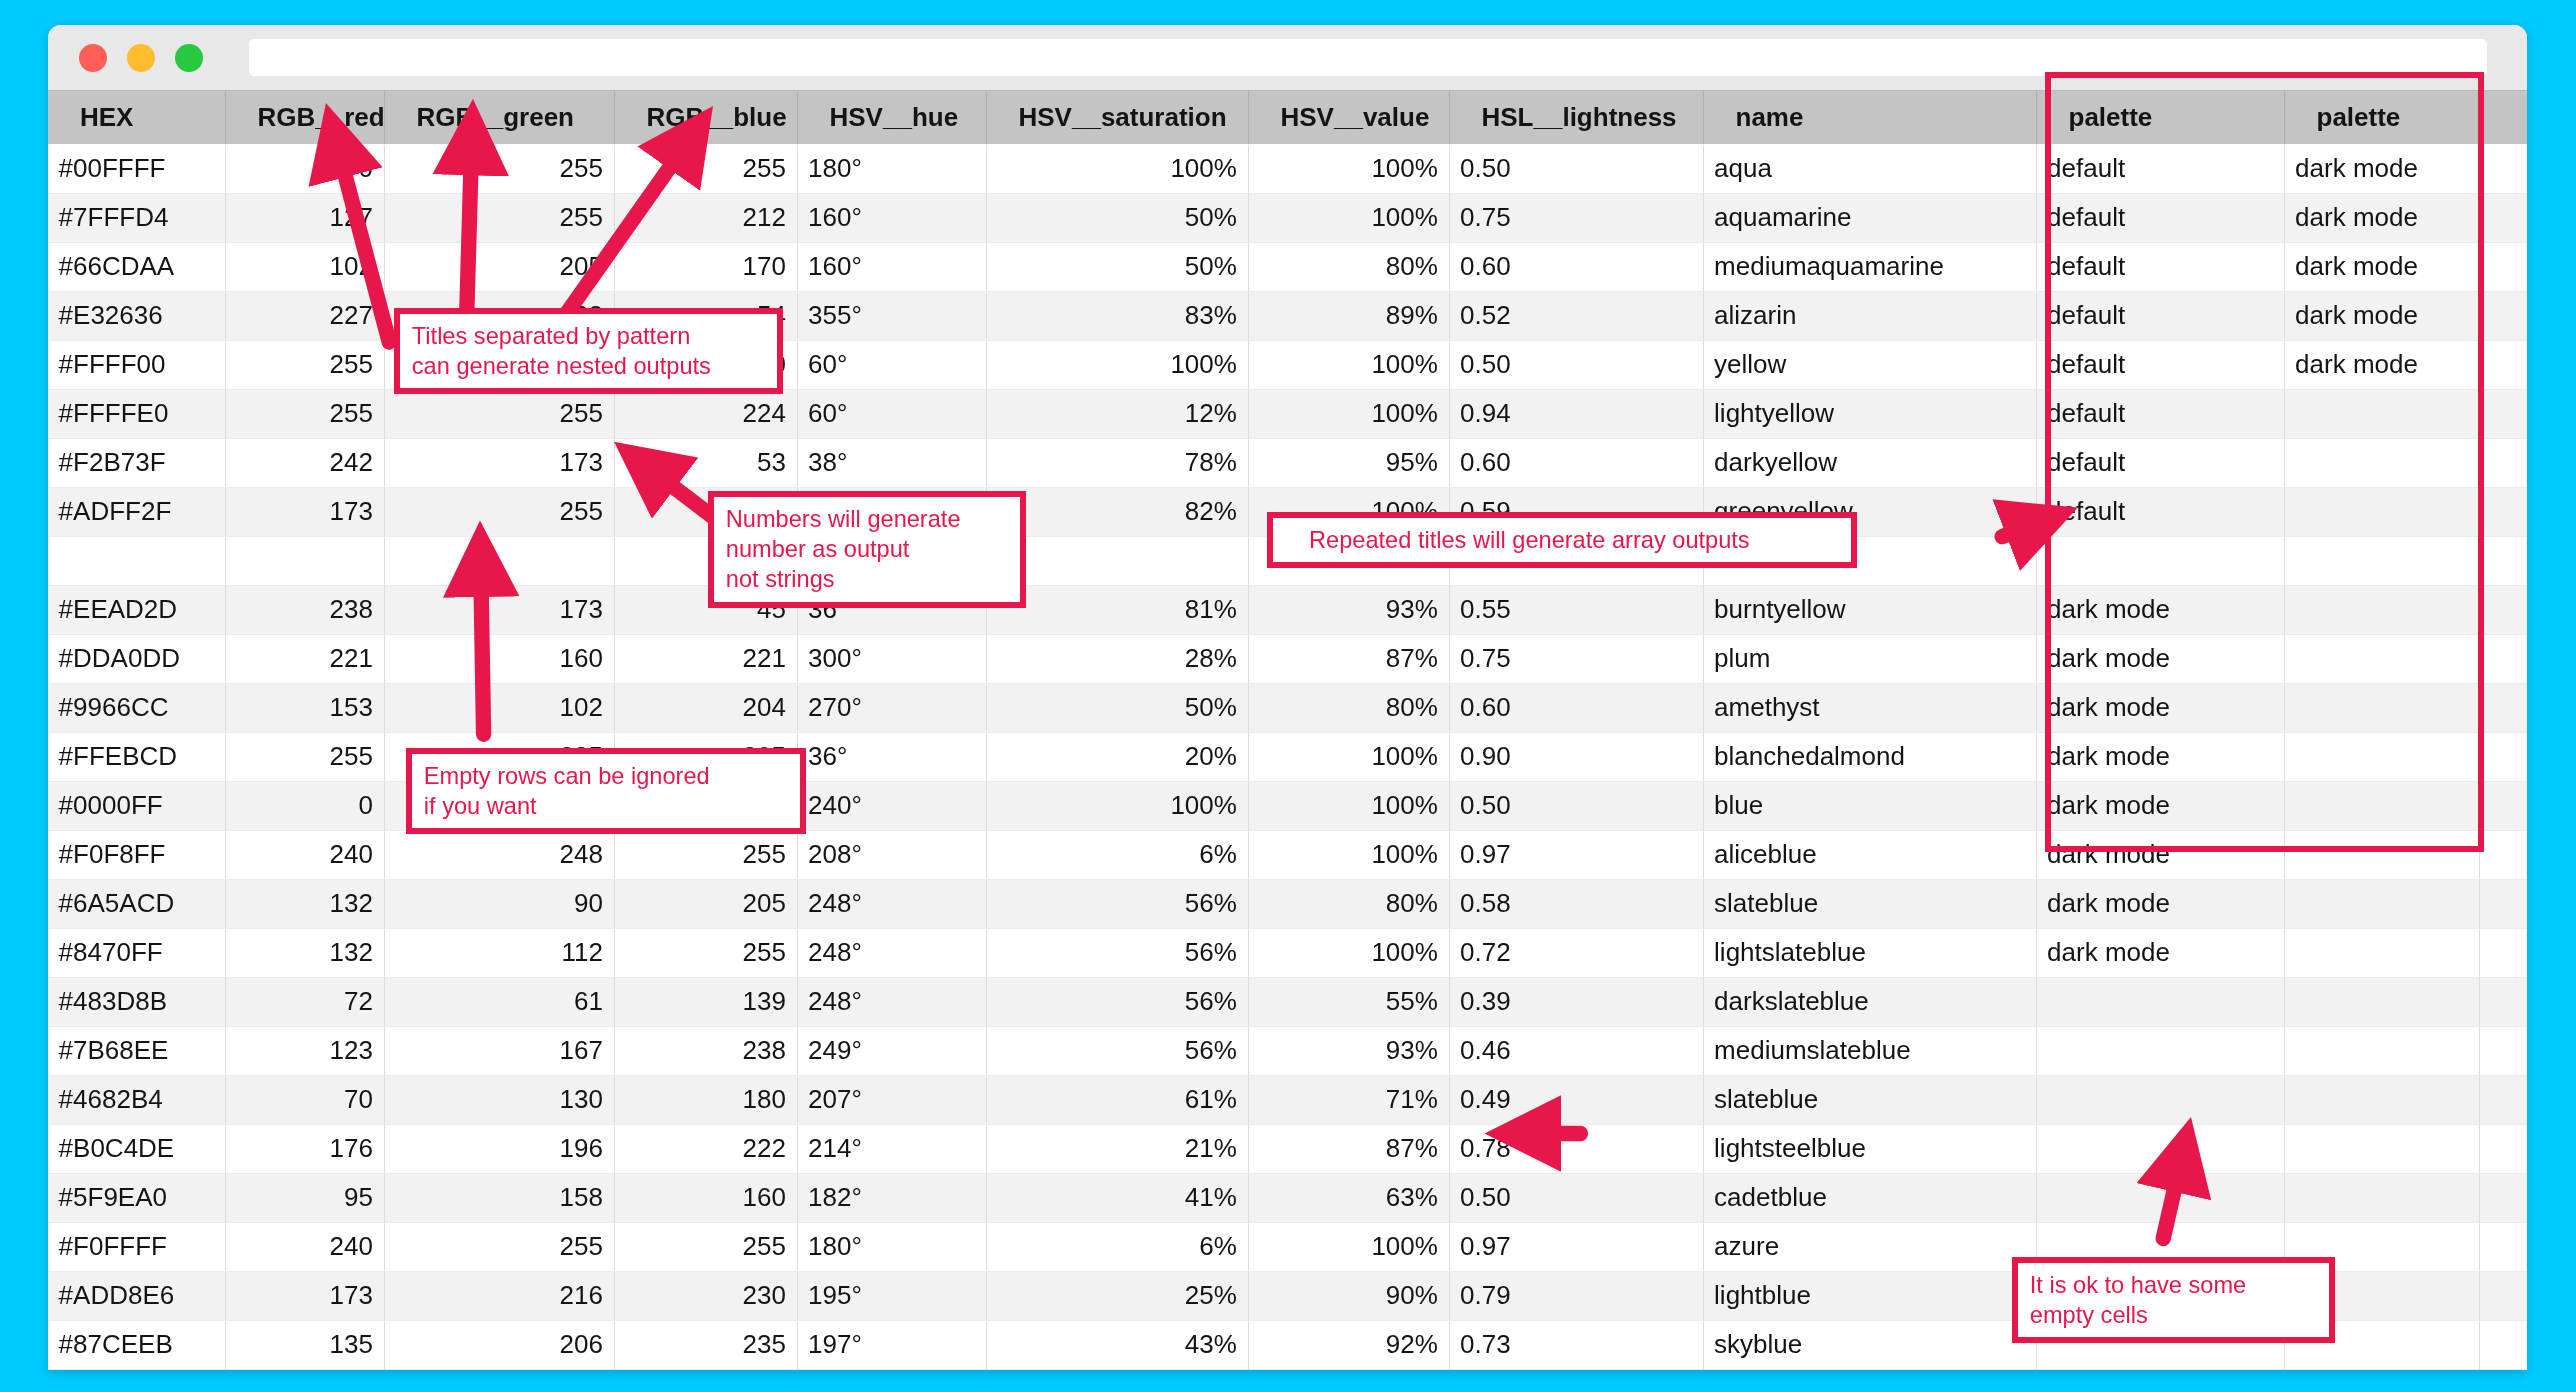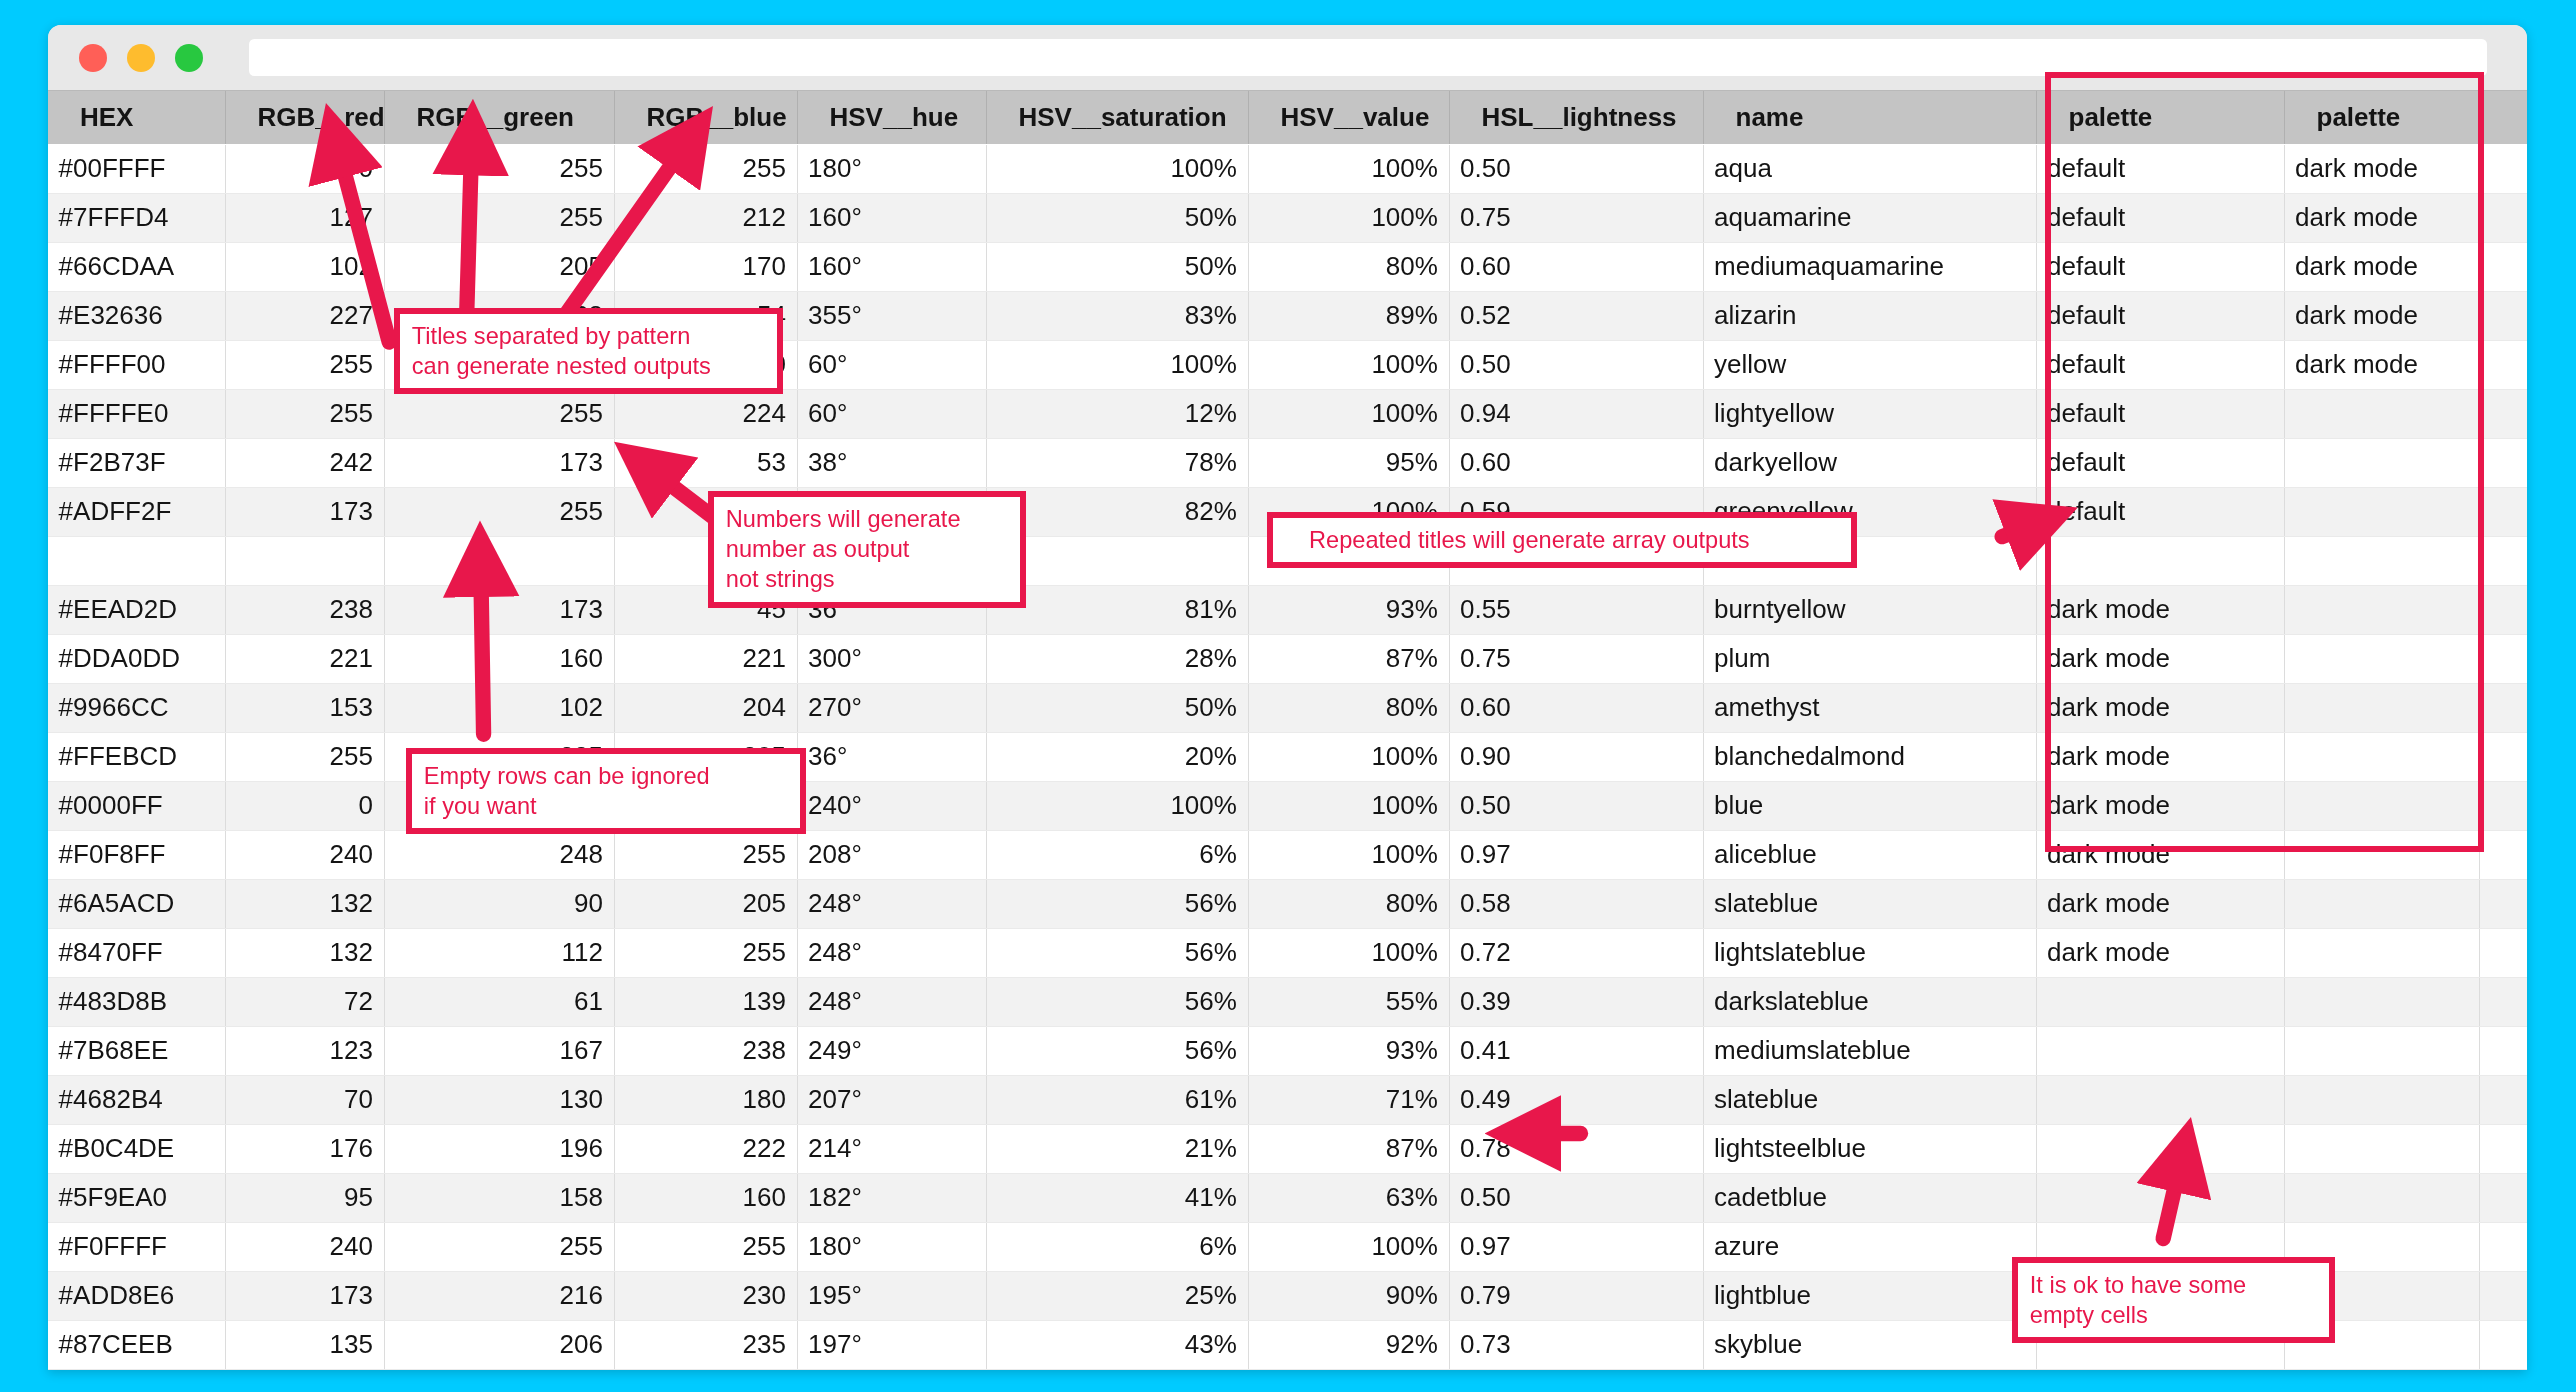--- a/index.html
+++ b/index.html
@@ -399,21 +399,21 @@
             <td class="lft"></td>
           </tr>
           <tr>
             <td class="lft">#7B68EE</td>
             <td class="num">123</td>
             <td class="num">167</td>
             <td class="num">238</td>
             <td class="lft">249°</td>
             <td class="num">56%</td>
             <td class="num">93%</td>
-            <td class="lft">0.41</td>
+            <td class="lft">0.46</td>
             <td class="lft">mediumslateblue</td>
             <td class="lft"></td>
             <td class="lft"></td>
             <td class="lft"></td>
           </tr>
           <tr>
             <td class="lft">#4682B4</td>
             <td class="num">70</td>
             <td class="num">130</td>
             <td class="num">180</td>

